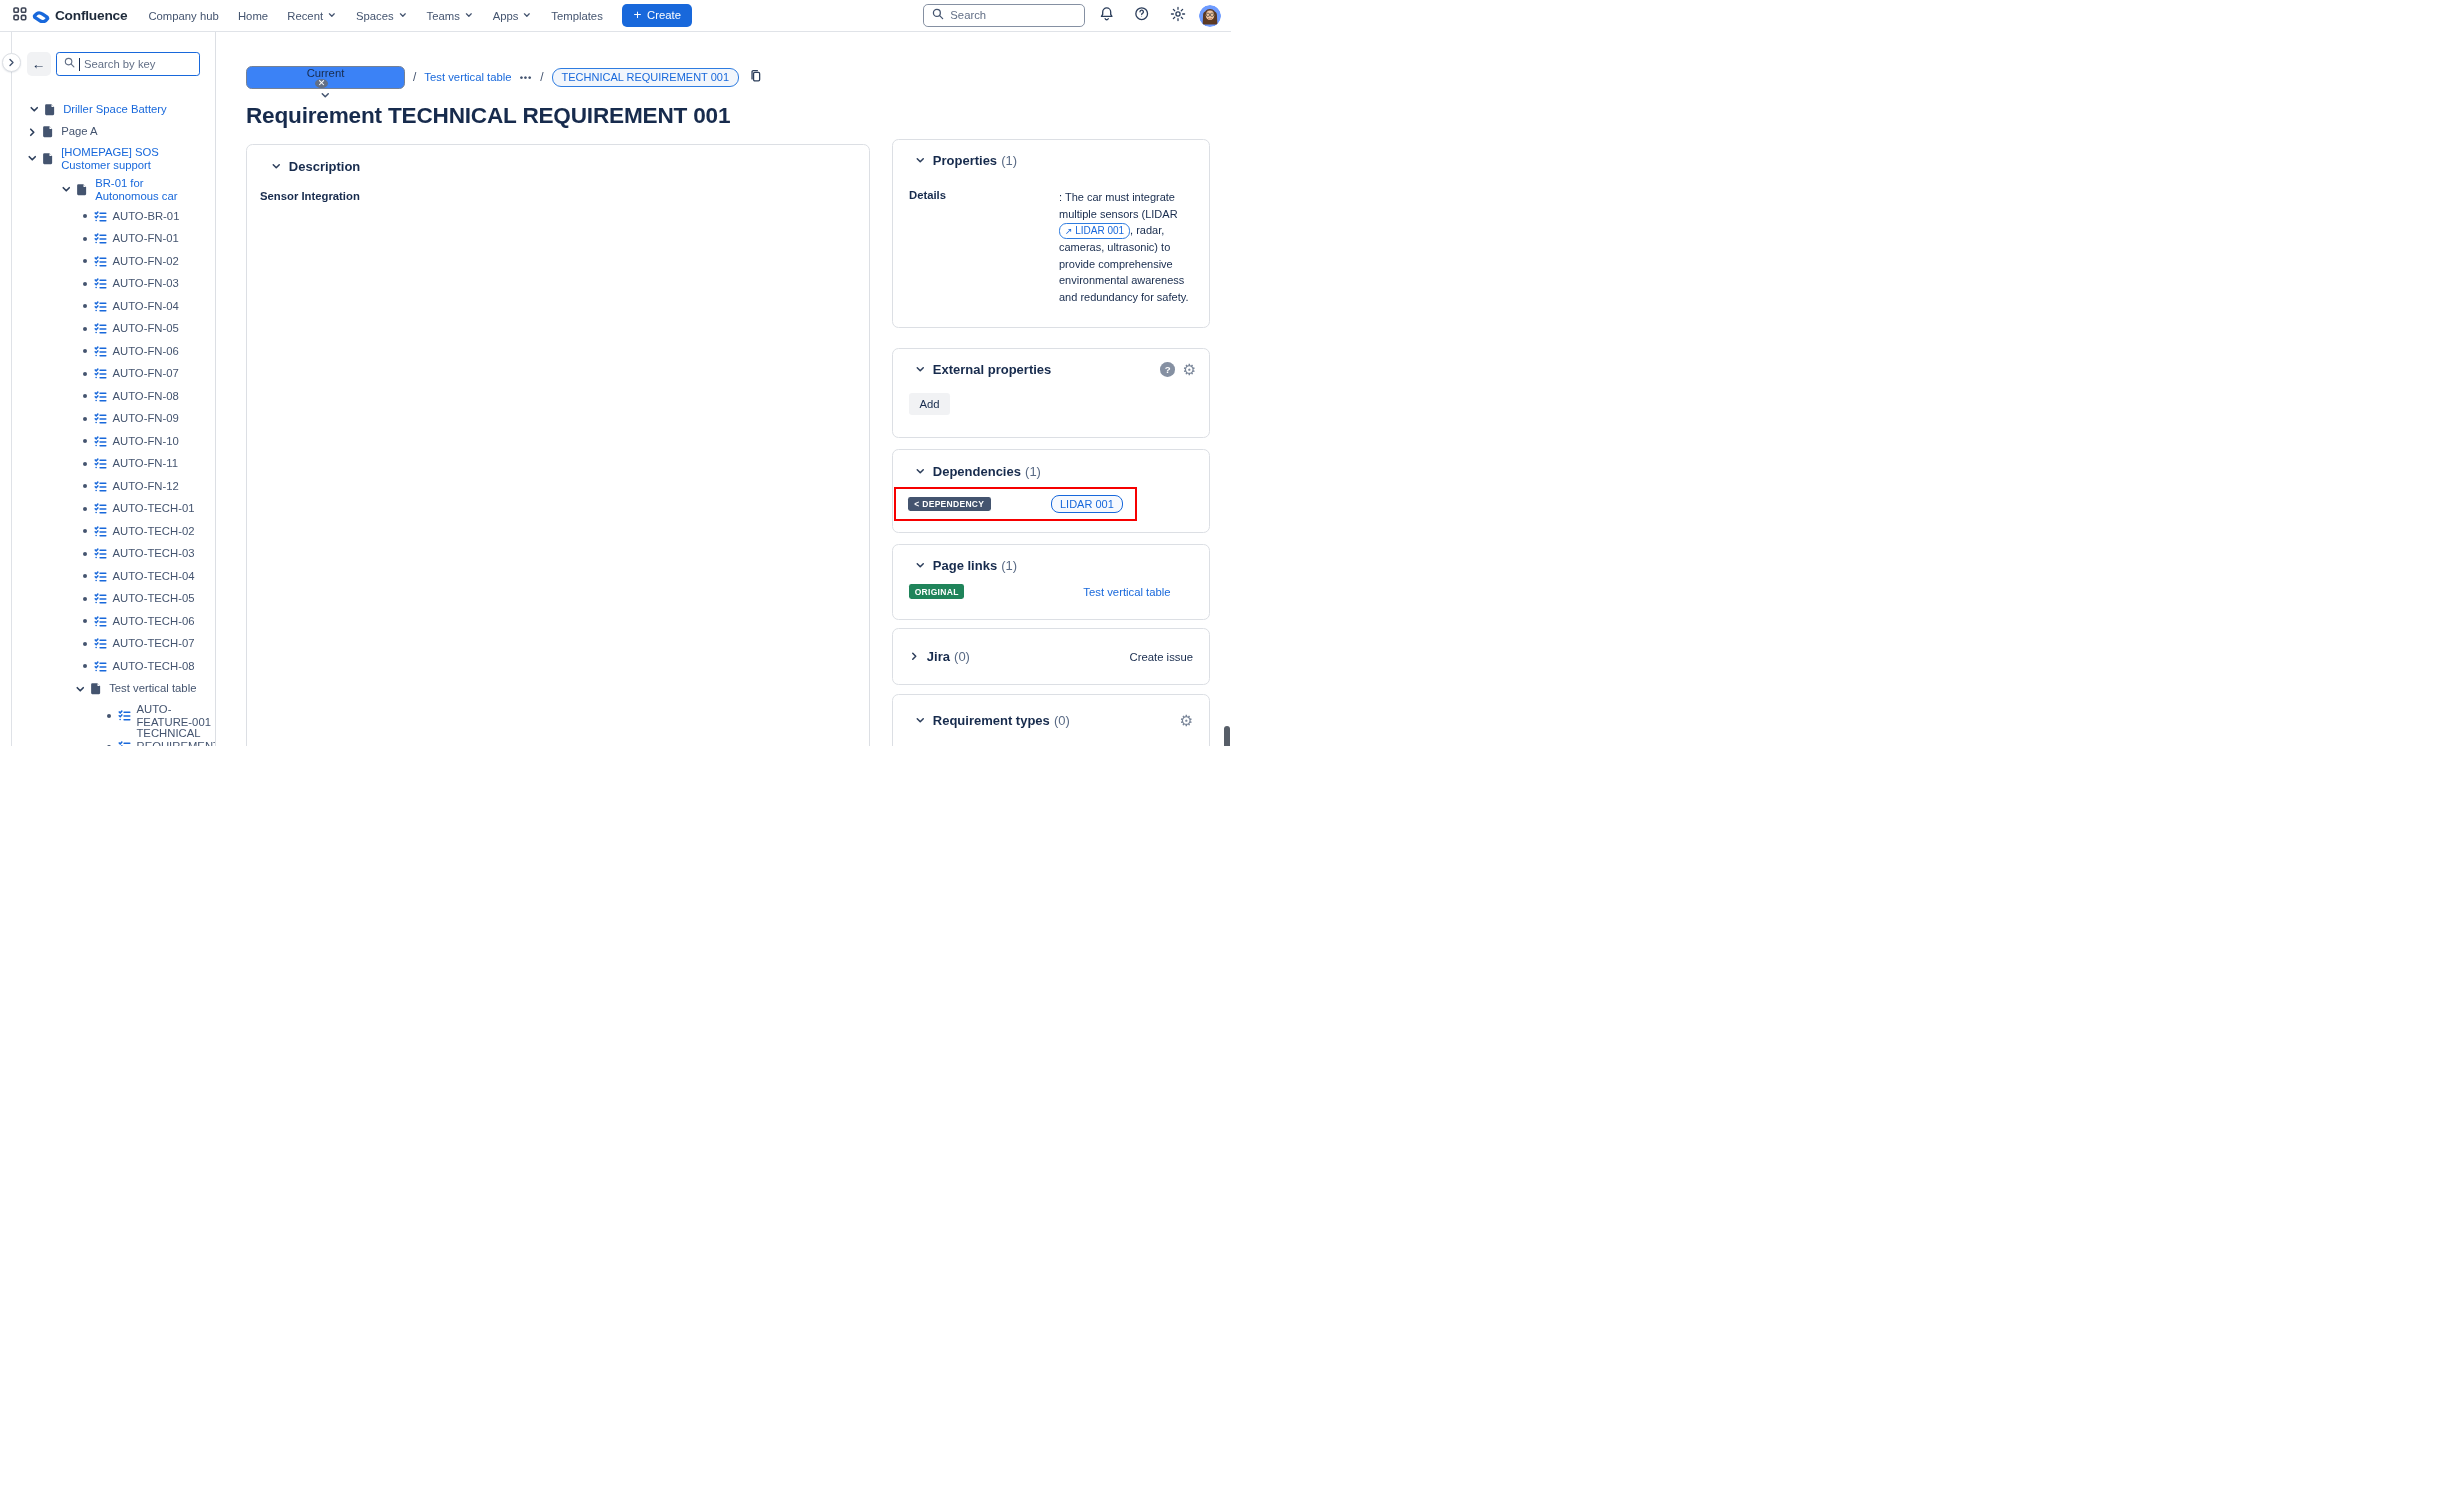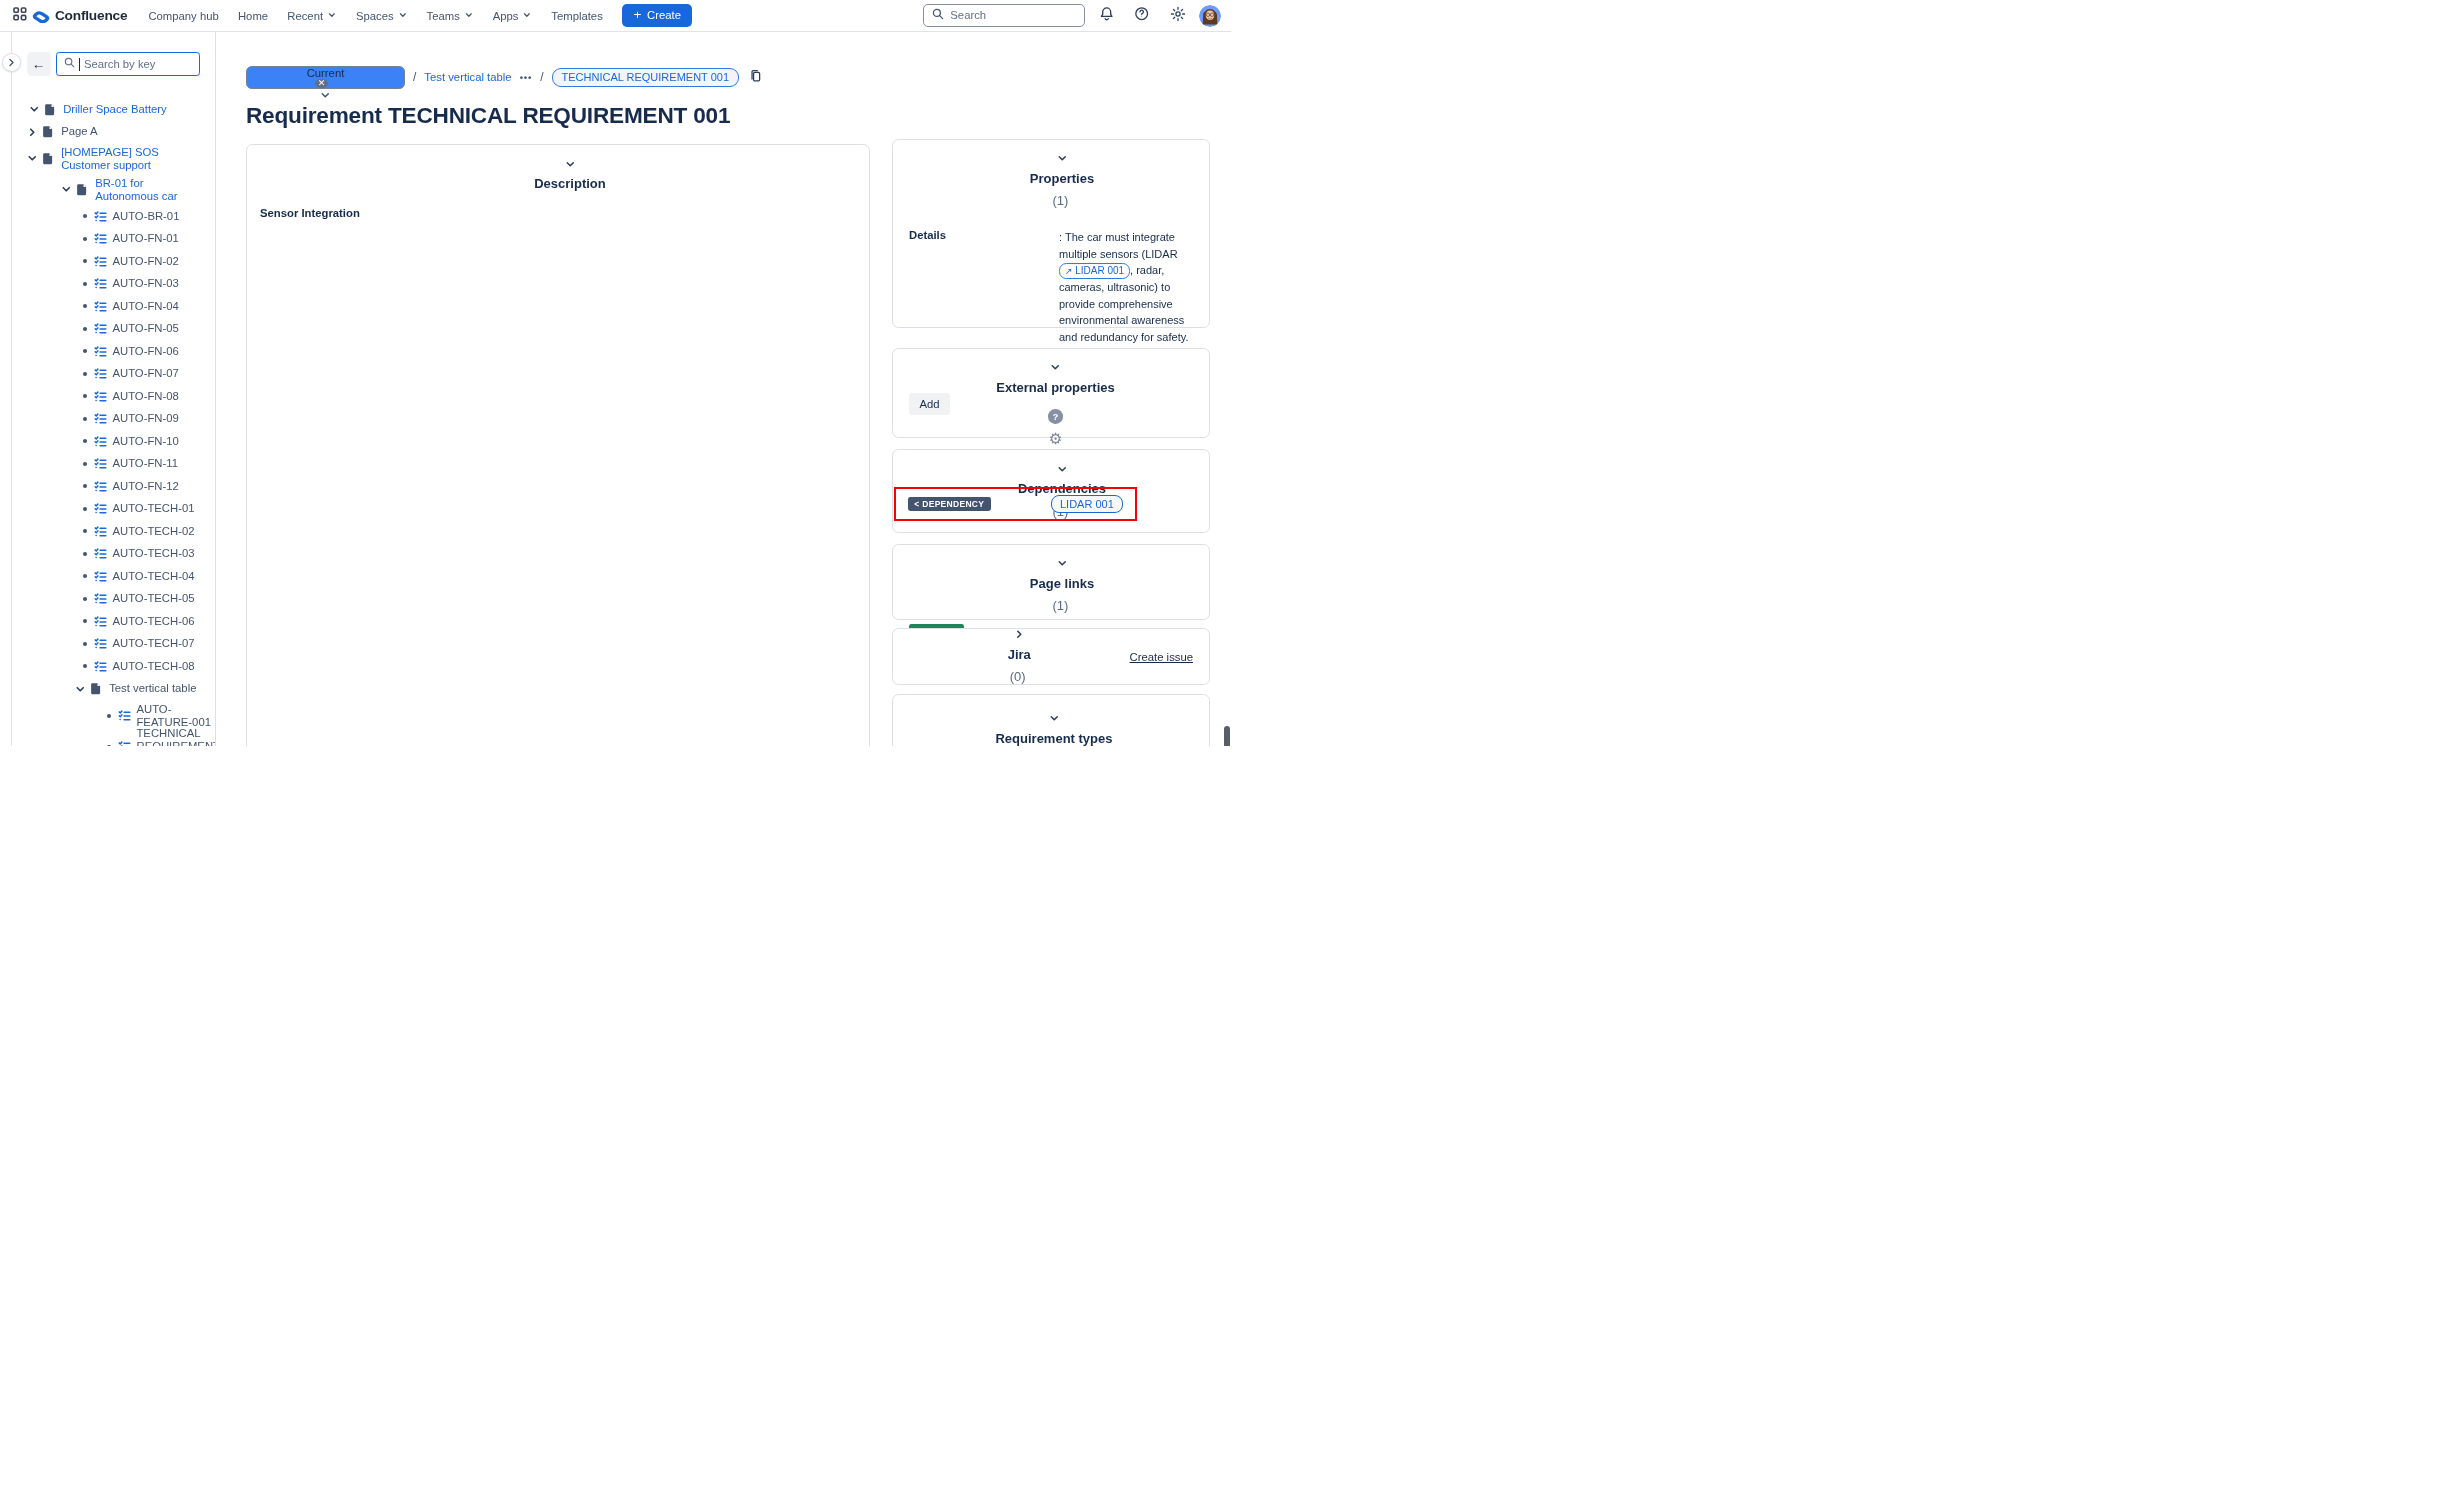--- a/index.html
+++ b/index.html
@@ -81,21 +81,21 @@
   .crumb-more { color:#44546F; font-size:9.7px; letter-spacing:0.8px; font-weight:700; cursor:pointer; }
   .crumb-chip { border:1.2px solid #2E7CE0; background:#F2F6FC; color:#1868DB; font-size:11px;
     border-radius:9px; padding:2.4px 9px; cursor:pointer; white-space:nowrap; }
   .copy-btn { background:none; border:none; cursor:pointer; display:flex; padding:1.6px; }
 
   .page-title { position:absolute; left:246px; top:103px; font-size:22.6px; font-weight:700;
     color:#172B4D; letter-spacing:-0.2px; }
 
   
   .card { position:absolute; background:#fff; border:0.8px solid #DCDFE4; border-radius:6.5px; }
-  .card-head { display:flex; align-items:center; gap:7.3px;flex-direction:column; }
+  .card-head { display:flex; align-items:center; gap:7.3px; }
   .card-title { font-size:13px; font-weight:700; color:#172B4D; }
   .count { font-size:13px; font-weight:400; color:#596A85; margin-left:-3.2px; }
   .chev { flex:none; display:flex; cursor:pointer; }
 
   .desc-card { left:246px; top:144px; width:624px; height:647px; }
   .desc-card .card-head { padding:13.7px 0 0 24px; }
   .desc-body { padding:16px 13px 0 13px; font-size:11.3px; font-weight:700; color:#172B4D; }
 
   .r-card { left:892px; width:318px; }
   .props-card { top:139px; height:189px; }
@@ -130,21 +130,21 @@
   .links-card { top:544px; height:76px; }
   .links-card .card-head { padding:13px 0 0 22px; }
   .links-row { display:flex; align-items:center; padding:11.3px 0 0 16px; }
   .orig-badge { background:#1F845A; color:#fff; font-size:8.5px; font-weight:700;
     letter-spacing:0.3px; border-radius:2.4px; padding:2.4px 5.7px; }
   .links-row a { margin-left:119px; color:#1868DB; font-size:11.3px; text-decoration:none;
     cursor:pointer; white-space:nowrap; }
 
   .jira-card { top:628px; height:57px; display:flex; align-items:center; padding:0 16px; }
   .jira-card .card-head { flex:1; }
-  .jira-action { font-size:11.3px; font-weight:500; color:#172B4D; cursor:pointer;text-decoration:underline; }
+  .jira-action { font-size:11.3px; font-weight:500; color:#172B4D; cursor:pointer; }
 
   .req-card { top:694px; height:73px; }
   .req-card .card-head { padding:18px 16px 0 22px; }
 
   .scroll-thumb { position:absolute; right:0.8px; top:726px; width:6.5px; height:32px;
     background:#575E68; border-radius:3.2px; z-index:40; }
 </style>
 </head>
 <body>
 

